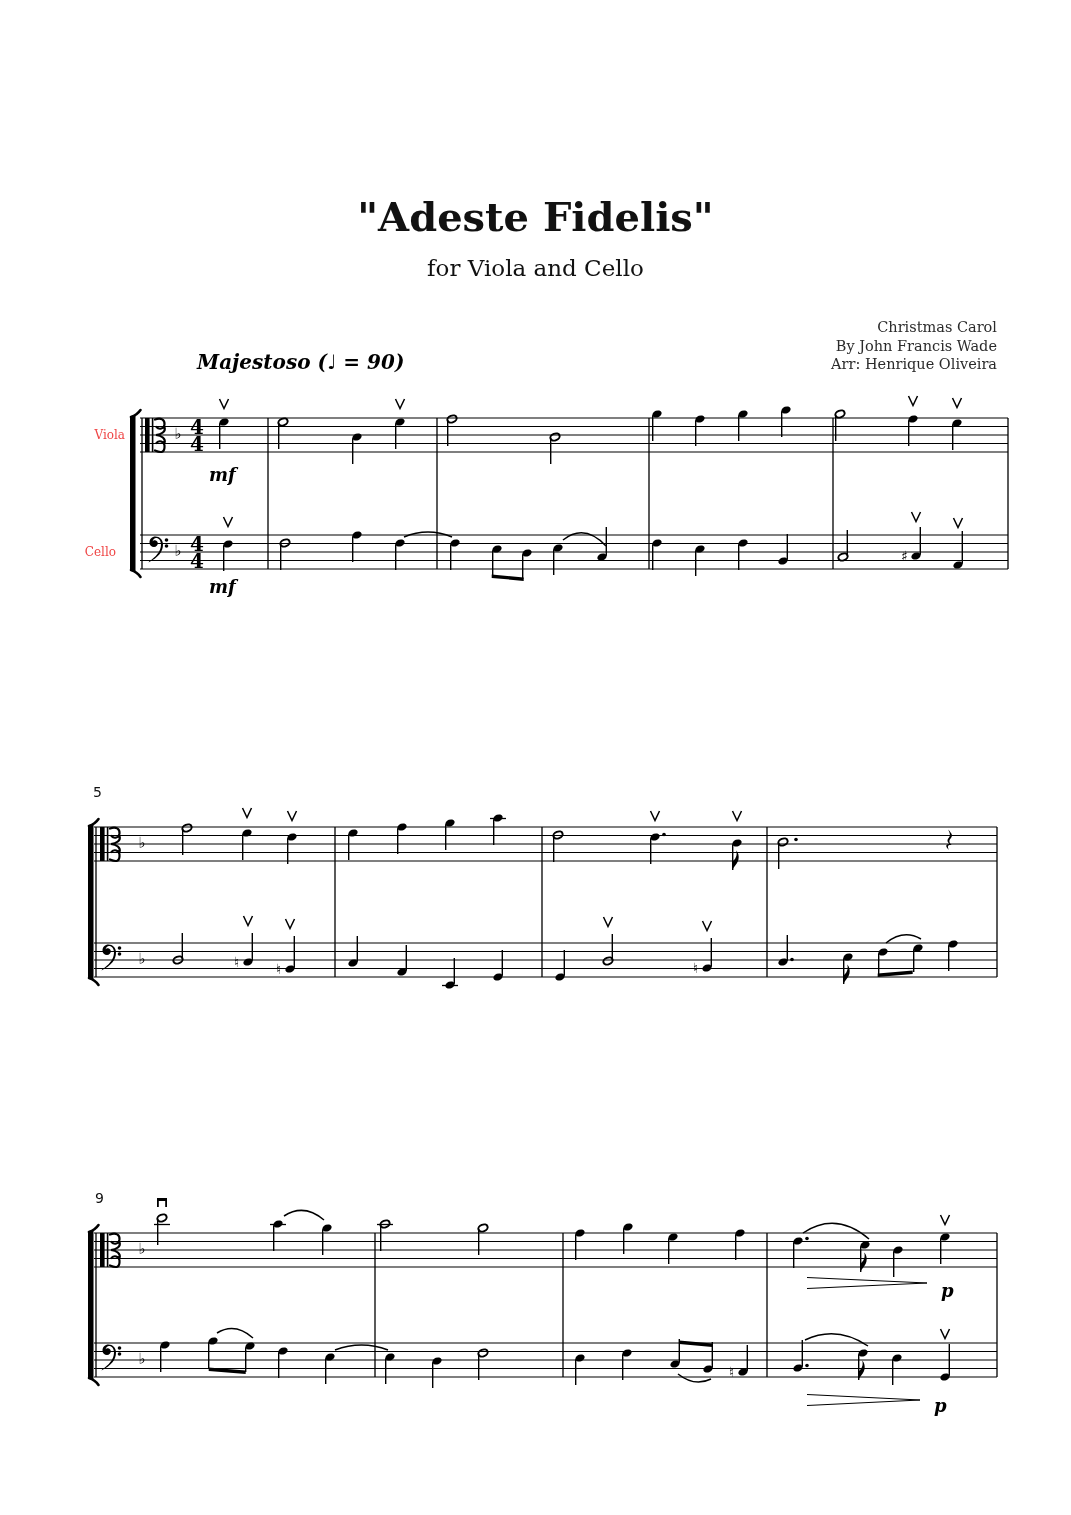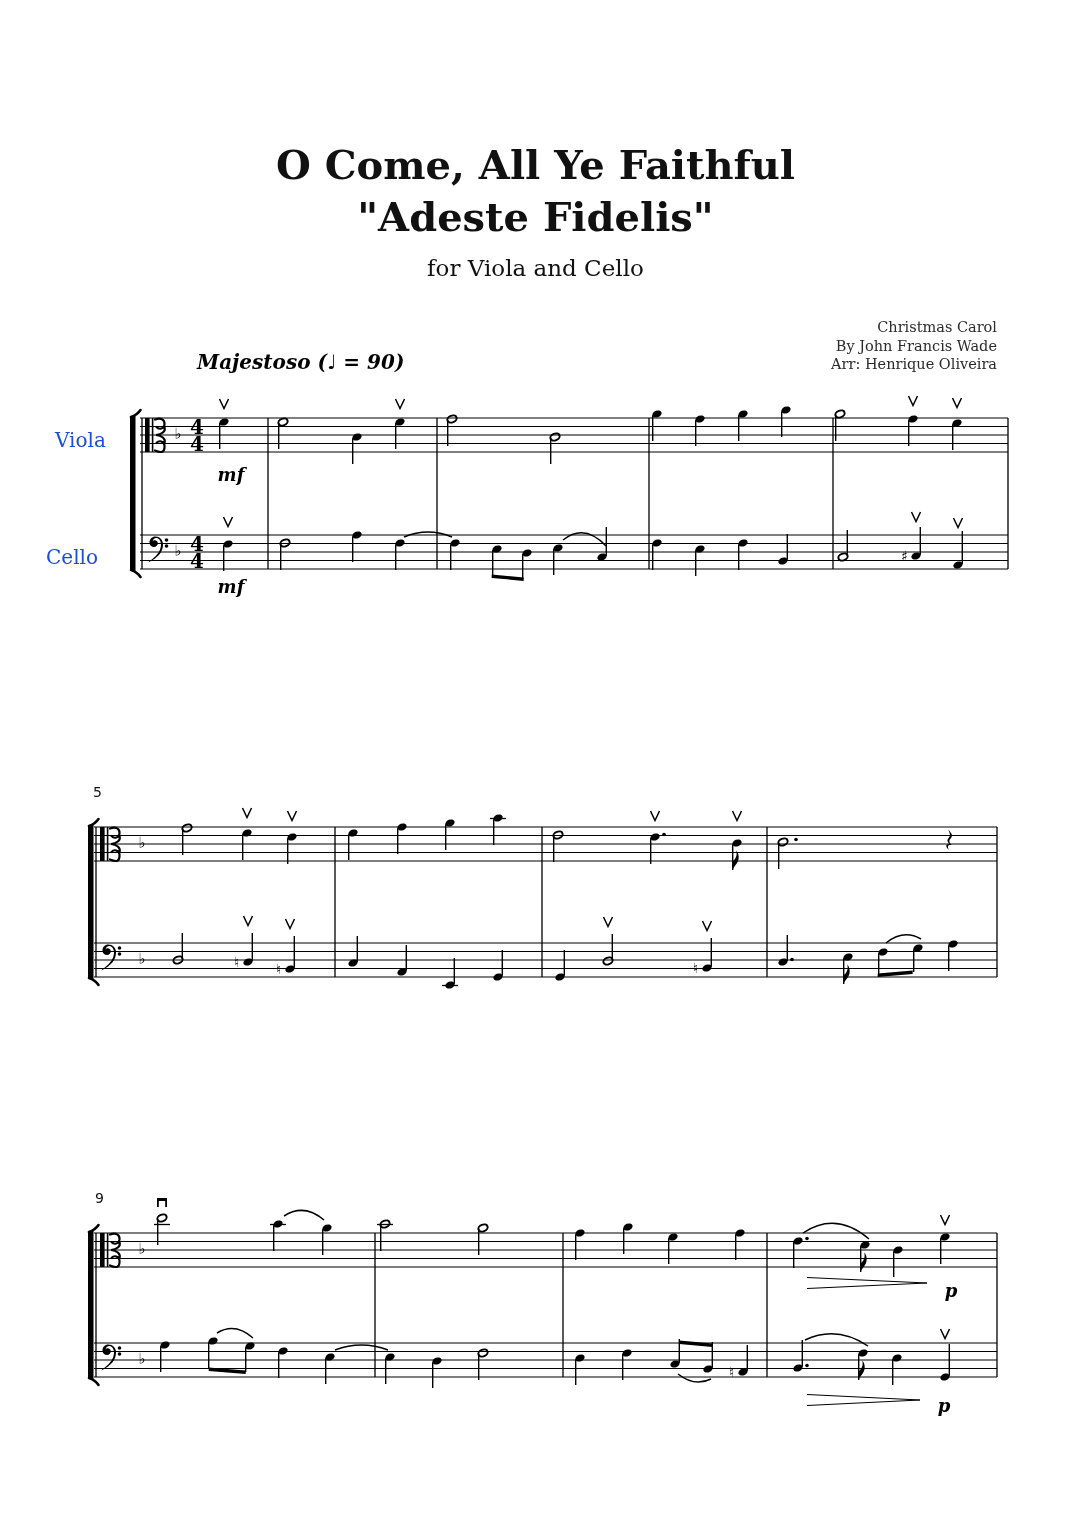--- a/index.html
+++ b/index.html
@@ -4,31 +4,30 @@
 <style>
   html,body{margin:0;padding:0;background:#888;}
   .page{position:relative;width:1071px;height:1515px;background:#ffffff;margin:0 auto;
         font-family:"DejaVu Serif","Liberation Serif",serif;color:#000;overflow:hidden;}
   .abs{position:absolute;white-space:nowrap;}
   .title{left:0;width:100%;text-align:center;font-size:40px;font-weight:bold;color:#111;}
   .subtitle{left:0;width:100%;text-align:center;font-size:23px;color:#111;}
   .credits{right:74px;top:318px;text-align:right;font-size:14.5px;line-height:18.5px;color:#2b2b2b;}
   .tempo{left:197px;top:350px;font-size:20px;font-weight:bold;
          font-family:"DejaVu Serif","DejaVu Sans",serif;font-style:italic;}
-  .instr{font-size:20px;width:70px;text-align:left;color:#1d4ed8;}
+  .instr{font-size:12px;width:70px;text-align:right;color:#ef4444;}
   .mnum{font-size:14px;font-family:"DejaVu Sans","Liberation Sans",sans-serif;color:#111;}
-  .dyn{font-size:18px;font-weight:bold;font-style:italic;text-align:center;}
+  .dyn{font-size:18px;font-weight:bold;font-style:italic;text-align:left;}
   svg text{user-select:none;}
 </style>
 </head>
 <body>
 
 <div class="page">
 
-  <div class="abs title" style="top:141px">O Come, All Ye Faithful</div>
   <div class="abs title" style="top:193px">"Adeste Fidelis"</div>
   <div class="abs subtitle" style="top:255px">for Viola and Cello</div>
 
   <div class="abs credits">
     <div>Christmas Carol</div>
     <div>By John Francis Wade</div>
     <div>Arr: Henrique Oliveira</div>
   </div>
 
   <div class="abs tempo"><span>Majestoso (</span><span>♩</span><span> = 90)</span></div>

